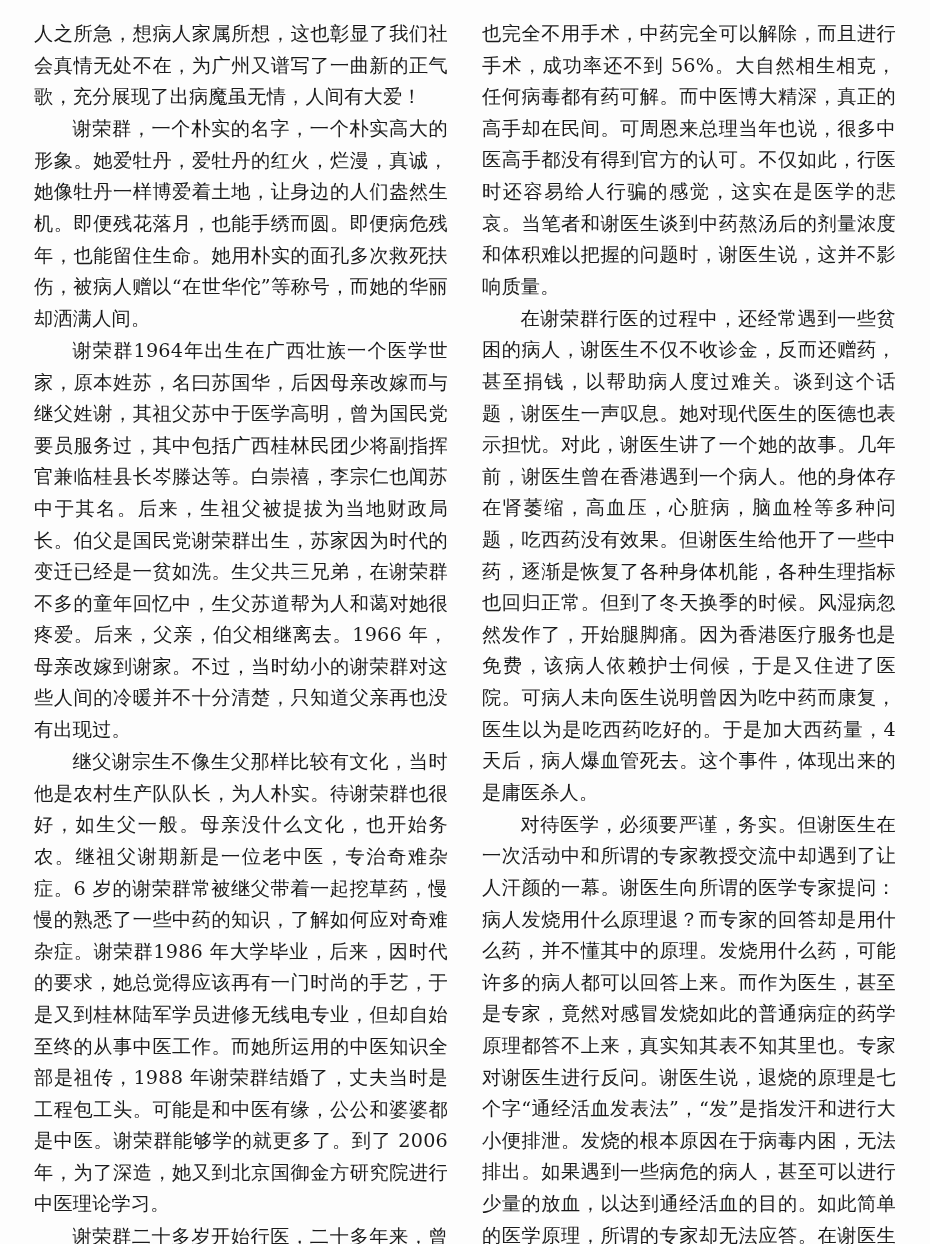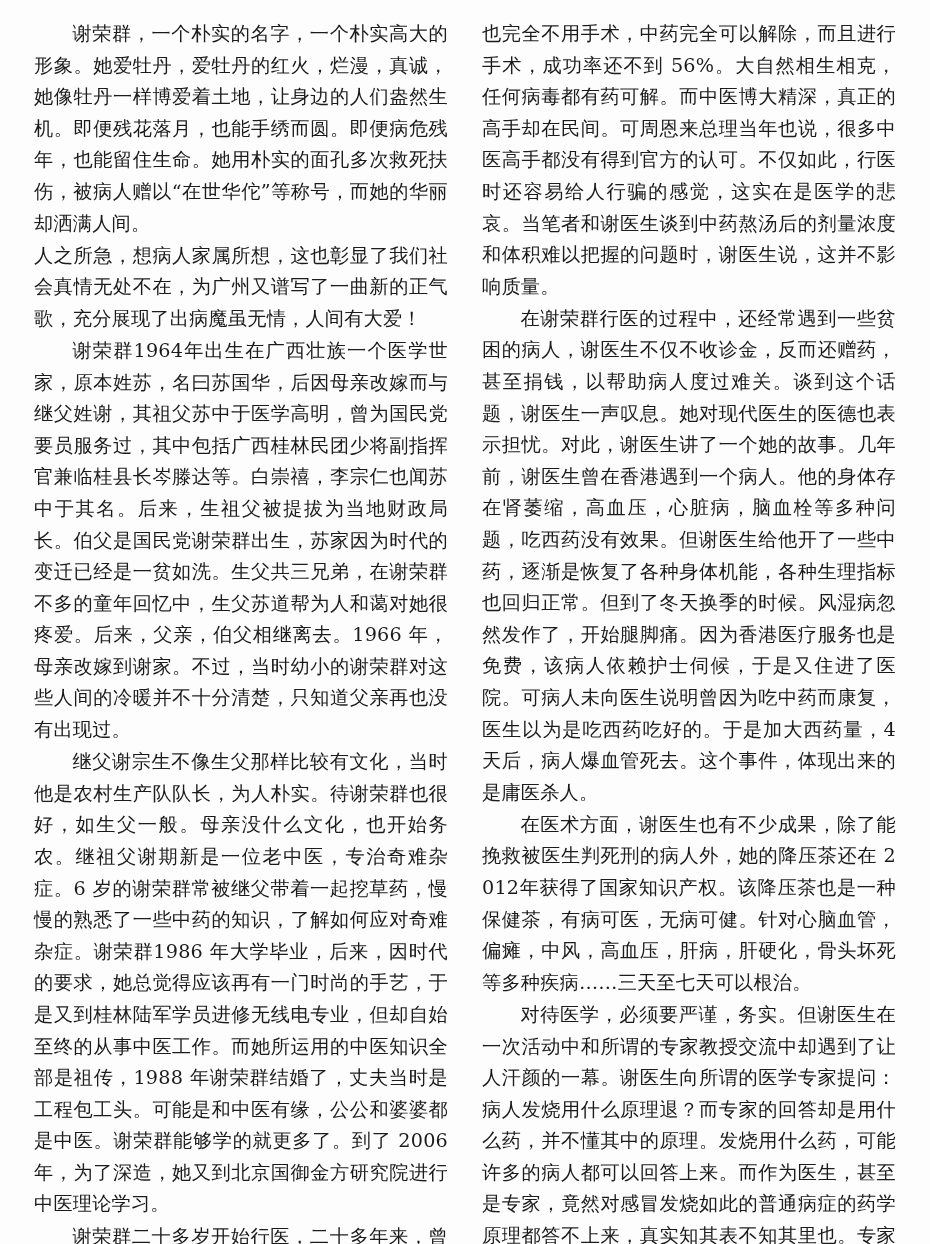--- a/index.html
+++ b/index.html
@@ -47,28 +47,27 @@
     text-indent: 0;
   }
 </style>
 </head>
 <body>
 
 <div id="page">
   <div id="columns">
 
     <div class="column">
+      <p class="para noindent">人之所急，想病人家属所想，这也彰显了我们社会真情无处不在，为广州又谱写了一曲新的正气歌，充分展现了出病魔虽无情，人间有大爱！</p>
       <p class="para">谢荣群，一个朴实的名字，一个朴实高大的形象。她爱牡丹，爱牡丹的红火，烂漫，真诚，她像牡丹一样博爱着土地，让身边的人们盎然生机。即便残花落月，也能手绣而圆。即便病危残年，也能留住生命。她用朴实的面孔多次救死扶伤，被病人赠以“在世华佗”等称号，而她的华丽却洒满人间。</p>
-      <p class="para noindent">人之所急，想病人家属所想，这也彰显了我们社会真情无处不在，为广州又谱写了一曲新的正气歌，充分展现了出病魔虽无情，人间有大爱！</p>
       <p class="para">谢荣群1964年出生在广西壮族一个医学世家，原本姓苏，名曰苏国华，后因母亲改嫁而与继父姓谢，其祖父苏中于医学高明，曾为国民党要员服务过，其中包括广西桂林民团少将副指挥官兼临桂县长岑滕达等。白崇禧，李宗仁也闻苏中于其名。后来，生祖父被提拔为当地财政局长。伯父是国民党谢荣群出生，苏家因为时代的变迁已经是一贫如洗。生父共三兄弟，在谢荣群不多的童年回忆中，生父苏道帮为人和蔼对她很疼爱。后来，父亲，伯父相继离去。1966 年，母亲改嫁到谢家。不过，当时幼小的谢荣群对这些人间的冷暖并不十分清楚，只知道父亲再也没有出现过。</p>
       <p class="para">继父谢宗生不像生父那样比较有文化，当时他是农村生产队队长，为人朴实。待谢荣群也很好，如生父一般。母亲没什么文化，也开始务农。继祖父谢期新是一位老中医，专治奇难杂症。6 岁的谢荣群常被继父带着一起挖草药，慢慢的熟悉了一些中药的知识，了解如何应对奇难杂症。谢荣群1986 年大学毕业，后来，因时代的要求，她总觉得应该再有一门时尚的手艺，于是又到桂林陆军学员进修无线电专业，但却自始至终的从事中医工作。而她所运用的中医知识全部是祖传，1988 年谢荣群结婚了，丈夫当时是工程包工头。可能是和中医有缘，公公和婆婆都是中医。谢荣群能够学的就更多了。到了 2006 年，为了深造，她又到北京国御金方研究院进行中医理论学习。</p>
       <p class="para">谢荣群二十多岁开始行医，二十多年来，曾治好糖尿病晚期，肝硬化晚期，中风。偏瘫等重症病患者，以及 400 多个被医生判过死刑的病人，曾经还有过三个小时治好白内障患者的经历。而这种眼科疾病在现代医学里是需要动手术的。在谢医生来看，现代医术中有很多医生的诊断方法是小题大做，甚至错误百出。在她看来。骨质增生手术不应该，完全可以通过中药修复再生，骨头坏死，她多次用通经活血，进行修复再生，从未失手。肝病，肝癌</p>
     </div>
 
     <div class="column">
       <p class="para noindent">也完全不用手术，中药完全可以解除，而且进行手术，成功率还不到 56%。大自然相生相克，任何病毒都有药可解。而中医博大精深，真正的高手却在民间。可周恩来总理当年也说，很多中医高手都没有得到官方的认可。不仅如此，行医时还容易给人行骗的感觉，这实在是医学的悲哀。当笔者和谢医生谈到中药熬汤后的剂量浓度和体积难以把握的问题时，谢医生说，这并不影响质量。</p>
       <p class="para">在谢荣群行医的过程中，还经常遇到一些贫困的病人，谢医生不仅不收诊金，反而还赠药，甚至捐钱，以帮助病人度过难关。谈到这个话题，谢医生一声叹息。她对现代医生的医德也表示担忧。对此，谢医生讲了一个她的故事。几年前，谢医生曾在香港遇到一个病人。他的身体存在肾萎缩，高血压，心脏病，脑血栓等多种问题，吃西药没有效果。但谢医生给他开了一些中药，逐渐是恢复了各种身体机能，各种生理指标也回归正常。但到了冬天换季的时候。风湿病忽然发作了，开始腿脚痛。因为香港医疗服务也是免费，该病人依赖护士伺候，于是又住进了医院。可病人未向医生说明曾因为吃中药而康复，医生以为是吃西药吃好的。于是加大西药量，4 天后，病人爆血管死去。这个事件，体现出来的是庸医杀人。</p>
-      <p class="para">在医术方面，谢医生也有不少成果，除了能挽救被医生判死刑的病人外，她的降压茶还在 2012年获得了国家知识产权。该降压茶也是一种保健茶，有病可医，无病可健。针对心脑血管，偏瘫，中风，高血压，肝病，肝硬化，骨头坏死等多种疾病……三天至七天可以根治。</p>
       <p class="para">对待医学，必须要严谨，务实。但谢医生在一次活动中和所谓的专家教授交流中却遇到了让人汗颜的一幕。谢医生向所谓的医学专家提问：病人发烧用什么原理退？而专家的回答却是用什么药，并不懂其中的原理。发烧用什么药，可能许多的病人都可以回答上来。而作为医生，甚至是专家，竟然对感冒发烧如此的普通病症的药学原理都答不上来，真实知其表不知其里也。专家对谢医生进行反问。谢医生说，退烧的原理是七个字“通经活血发表法”，“发”是指发汗和进行大小便排泄。发烧的根本原因在于病毒内困，无法排出。如果遇到一些病危的病人，甚至可以进行少量的放血，以达到通经活血的目的。如此简单的医学原理，所谓的专家却无法应答。在谢医生看来，这样的人根本没有资格在医学界立足，更别提当医学专家。</p>
     </div>
 
   </div>
 </div>
 
 </body></html>

